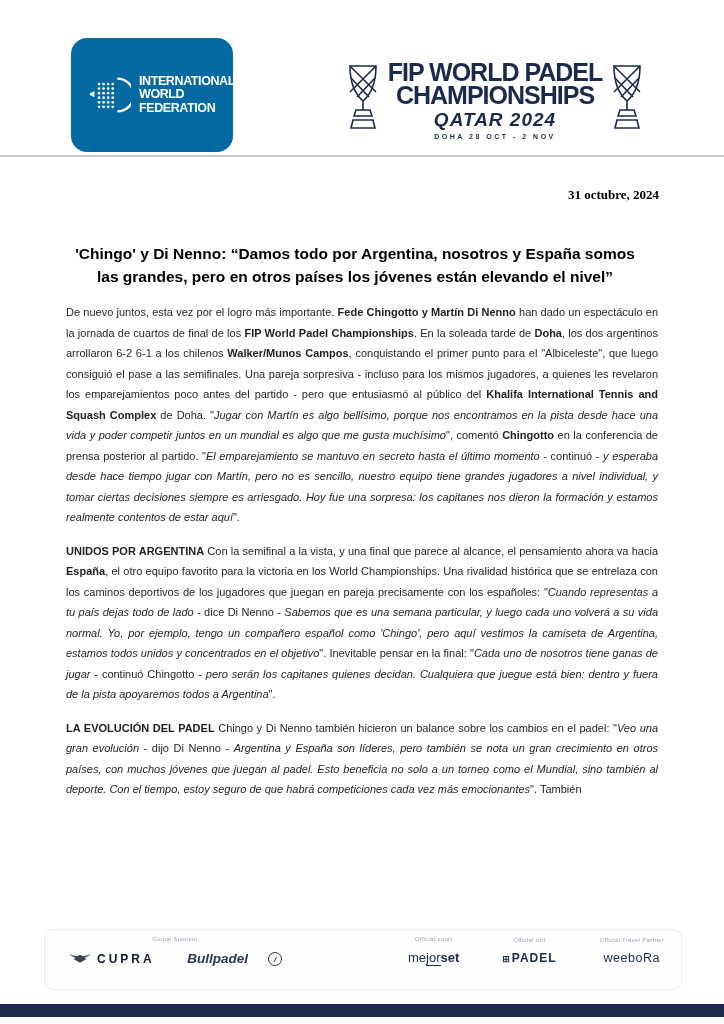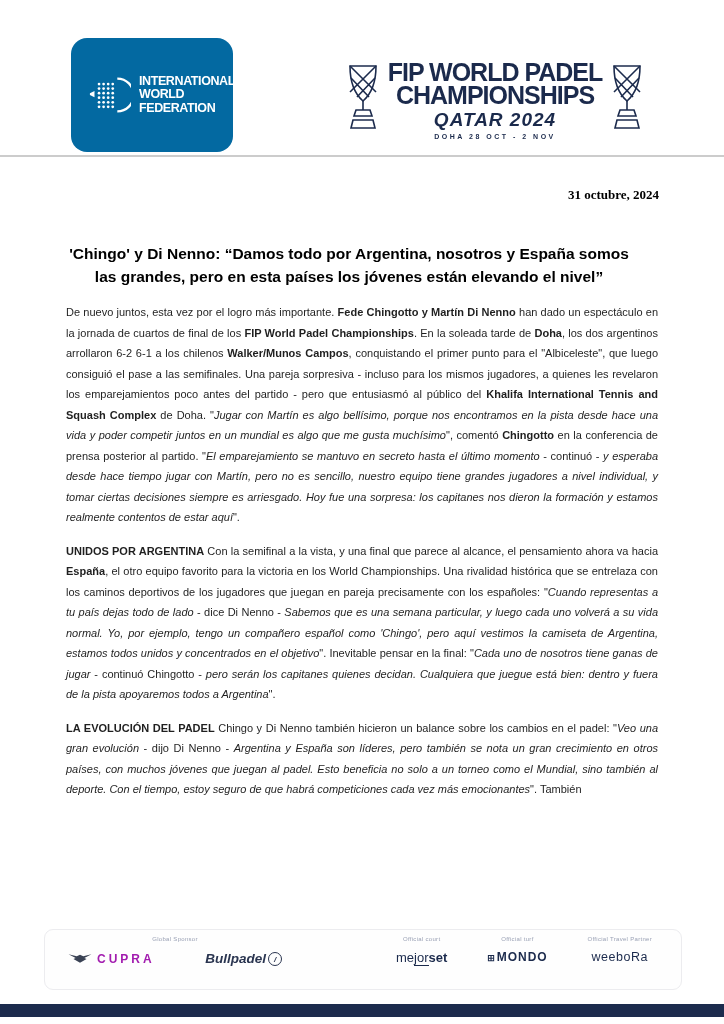--- a/index.html
+++ b/index.html
@@ -20,42 +20,42 @@
   .fip-sub{font-weight:bold;font-style:italic;font-size:19px;line-height:21px;letter-spacing:1px;margin-top:2px;}
   .fip-dates{font-weight:bold;font-size:7px;letter-spacing:2.5px;margin-top:3px;color:#1b2a4c;white-space:nowrap;}
 
   .header-divider{position:absolute;left:0;top:155px;width:724px;height:2px;background:#cccccc;}
 
   
   .doc-date{position:absolute;right:65px;top:187px;font-family:"Liberation Serif",serif;
             font-weight:bold;font-size:13px;color:#000;}
 
   
-  .doc-title{position:absolute;left:42px;top:243px;width:614px;text-align:center;
+  .doc-title{position:absolute;left:48px;top:243px;width:614px;text-align:center;
              font-weight:bold;font-size:15.5px;line-height:22.5px;color:#000;}
 
   
   .doc-body{position:absolute;left:66px;top:302px;width:592px;}
   .doc-body p{margin:0 0 13px 0;font-size:11px;line-height:20.5px;text-align:justify;}
   .b{font-weight:bold;}
   .i{font-style:italic;}
 
   
   .footer-card{position:absolute;left:44px;top:929px;width:636px;height:59px;
                border:1px solid #ececef;border-radius:9px;background:#fefefe;}
   .sponsor-label{font-size:6px;color:#9aa1b5;text-align:center;letter-spacing:0.3px;}
   .sponsor-left{position:absolute;left:68px;top:936px;width:214px;}
   .sponsor-left-row{display:flex;align-items:center;justify-content:space-between;margin-top:9px;}
   .cupra{display:flex;align-items:center;gap:5px;}
-  .cupra-word{font-weight:bold;font-size:12px;letter-spacing:3px;color:#a21caf;}
+  .cupra-word{font-weight:bold;font-size:12px;letter-spacing:3px;color:#0f172a;}
   .cupra-icon{width:24px;height:11px;}
-  .bullpadel{font-weight:bold;font-style:italic;font-size:13.5px;color:#2a3550;display:flex;align-items:flex-end;gap:2px;}
+  .bullpadel{font-weight:bold;font-style:italic;font-size:13.5px;color:#2a3550;display:flex;align-items:flex-end;gap:20px;}
   .bp-ball{width:12px;height:12px;border:1.6px solid #2a3550;border-radius:50%;display:inline-flex;
            align-items:center;justify-content:center;font-size:8px;font-style:italic;font-weight:bold;}
-  .sponsor-right{position:absolute;left:396px;top:936px;width:256px;display:flex;justify-content:space-between;}
+  .sponsor-right{position:absolute;left:408px;top:936px;width:256px;display:flex;justify-content:space-between;align-items:flex-end;}
   .sponsor-col{text-align:center;}
   .sponsor-logo{margin-top:8px;color:#1b2a4c;}
   .mejorset{font-size:13px;color:#1b2a4c;}
   .mejorset .mj{border-bottom:1.5px solid #1b2a4c;}
   .mejorset .set{font-weight:bold;}
   .mondo{font-weight:bold;font-size:12px;letter-spacing:1px;}
   .mondo-grid{font-size:9px;margin-right:1px;}
   .weebora{font-weight:normal;font-size:12.5px;letter-spacing:0.5px;}
 
   .footer-brand-bar{position:absolute;left:0;top:1004px;width:724px;height:13px;background:#1c2b4d;}
@@ -123,21 +123,21 @@
       <path d="M17 37 V46 M10 46 H24 L26 52 H8 Z M7 56 H27 L29 64 H5 Z"></path>
     </svg>
   </div>
 
   <div class="header-divider"></div>
 
   <div class="doc-date">31 octubre, 2024</div>
 
   <div class="doc-title">
     <div>'Chingo' y Di Nenno: “Damos todo por Argentina, nosotros y España somos</div>
-    <div>las grandes, pero en esta países los jóvenes están elevando el nivel”</div>
+    <div>las grandes, pero en otros países los jóvenes están elevando el nivel”</div>
   </div>
 
   <div class="doc-body">
     <p><span>De nuevo juntos, esta vez por el logro más importante. </span><span class="b">Fede Chingotto y Martín Di Nenno</span><span> han dado un espectáculo en la jornada de cuartos de final de los </span><span class="b">FIP World Padel Championships</span><span>. En la soleada tarde de </span><span class="b">Doha</span><span>, los dos argentinos arrollaron 6-2 6-1 a los chilenos </span><span class="b">Walker/Munos Campos</span><span>, conquistando el primer punto para el "Albiceleste", que luego consiguió el pase a las semifinales. Una pareja sorpresiva - incluso para los mismos jugadores, a quienes les revelaron los emparejamientos poco antes del partido - pero que entusiasmó al público del </span><span class="b">Khalifa International Tennis and Squash Complex</span><span> de Doha. "</span><span class="i">Jugar con Martín es algo bellísimo, porque nos encontramos en la pista desde hace una vida y poder competir juntos en un mundial es algo que me gusta muchísimo</span><span>", comentó </span><span class="b">Chingotto</span><span> en la conferencia de prensa posterior al partido. "</span><span class="i">El emparejamiento se mantuvo en secreto hasta el último momento</span><span> - continuó - </span><span class="i">y esperaba desde hace tiempo jugar con Martín, pero no es sencillo, nuestro equipo tiene grandes jugadores a nivel individual, y tomar ciertas decisiones siempre es arriesgado. Hoy fue una sorpresa: los capitanes nos dieron la formación y estamos realmente contentos de estar aquí</span><span>".</span></p>
     <p><span class="b">UNIDOS POR ARGENTINA</span><span> Con la semifinal a la vista, y una final que parece al alcance, el pensamiento ahora va hacia </span><span class="b">España</span><span>, el otro equipo favorito para la victoria en los World Championships. Una rivalidad histórica que se entrelaza con los caminos deportivos de los jugadores que juegan en pareja precisamente con los españoles: "</span><span class="i">Cuando representas a tu país dejas todo de lado</span><span> - dice Di Nenno - </span><span class="i">Sabemos que es una semana particular, y luego cada uno volverá a su vida normal. Yo, por ejemplo, tengo un compañero español como 'Chingo', pero aquí vestimos la camiseta de Argentina, estamos todos unidos y concentrados en el objetivo</span><span>". Inevitable pensar en la final: "</span><span class="i">Cada uno de nosotros tiene ganas de jugar</span><span> - continuó Chingotto - </span><span class="i">pero serán los capitanes quienes decidan. Cualquiera que juegue está bien: dentro y fuera de la pista apoyaremos todos a Argentina</span><span>".</span></p>
     <p><span class="b">LA EVOLUCIÓN DEL PADEL</span><span> Chingo y Di Nenno también hicieron un balance sobre los cambios en el padel: "</span><span class="i">Veo una gran evolución</span><span> - dijo Di Nenno - </span><span class="i">Argentina y España son líderes, pero también se nota un gran crecimiento en otros países, con muchos jóvenes que juegan al padel. Esto beneficia no solo a un torneo como el Mundial, sino también al deporte. Con el tiempo, estoy seguro de que habrá competiciones cada vez más emocionantes</span><span>". También</span></p>
   </div>
 
   <div class="footer-card"></div>
 
@@ -157,21 +157,21 @@
     </div>
   </div>
 
   <div class="sponsor-right">
     <div class="sponsor-col">
       <div class="sponsor-label">Official court</div>
       <div class="sponsor-logo mejorset"><span>me</span><span class="mj">jor</span><span class="set">set</span></div>
     </div>
     <div class="sponsor-col">
       <div class="sponsor-label">Official turf</div>
-      <div class="sponsor-logo mondo"><span class="mondo-grid">⊞</span><span>MONDO</span></div>
+      <div class="sponsor-logo mondo"><span class="mondo-grid">⊞</span><span>PADEL</span></div>
     </div>
     <div class="sponsor-col">
       <div class="sponsor-label">Official Travel Partner</div>
       <div class="sponsor-logo weebora">weeboRa</div>
     </div>
   </div>
 
   <div class="footer-brand-bar"></div>
 
 </div>

